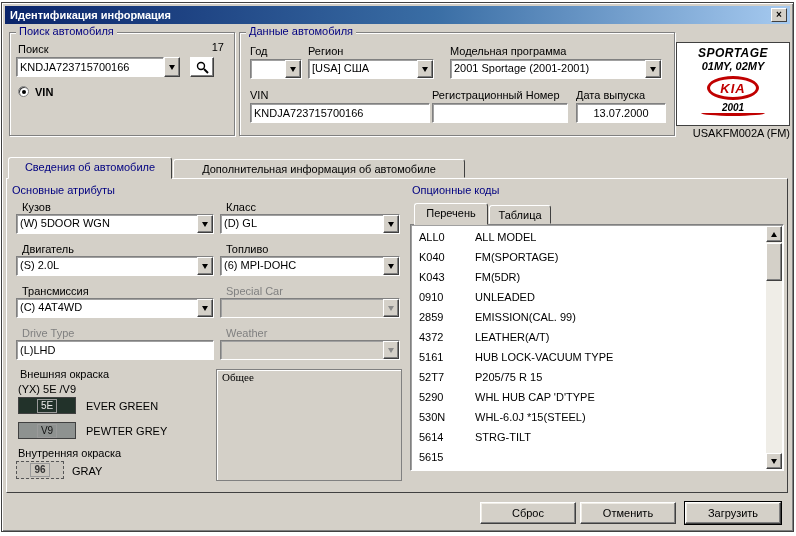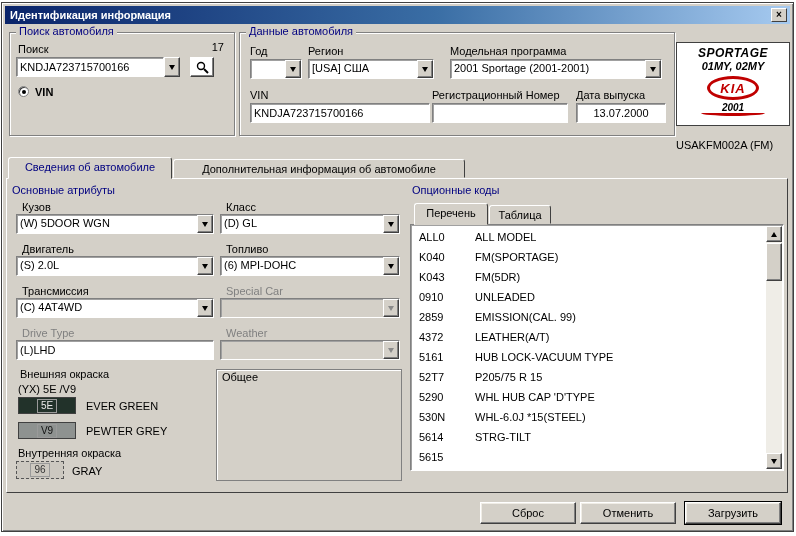--- a/index.html
+++ b/index.html
@@ -77,23 +77,23 @@
 
   .tab {
     background:#d4d0c8; border:1px solid; border-color:#fff #404040 #d4d0c8 #fff;
     border-radius:3px 3px 0 0; text-align:center; white-space:nowrap; overflow:hidden;
   }
   .tab .tlbl { display:inline-block; padding-top:3px; }
   .panel { background:#d4d0c8; border:1px solid; border-color:#fff #404040 #404040 #fff; }
 
   .swatch { display:flex; align-items:center; justify-content:center; border:1px solid #404040; }
   .swatch .code { font-size:10px; line-height:12px; padding:0 3px; border:1px solid #9a9a9a; }
-  .swatch.dashed { border:1px dashed #555; }
-
-  .genbox { border:1px solid #808080; box-shadow: inset 1px 1px 0 #ffffff; background:#d4d0c8; }
+  .swatch.dashed { border:1px dashed #555;font-weight:bold; }
+
+  .genbox { border:1px solid #808080; box-shadow: inset 1px 1px 0 #ffffff; background:#d4d0c8;font-family:Liberation Serif, serif; }
   .genbody { position:absolute; left:3px; top:16px; right:3px; bottom:3px; background:#fff; border:1px solid #a0a0a0; padding:1px; overflow:hidden; }
   .genrow { height:13px; line-height:13px; background:#cfe0f4; color:#1c1c64; padding-left:3px; margin-bottom:1px; white-space:nowrap; overflow:hidden; }
 
   .listbox { background:#fff; border:1px solid; border-color:#808080 #fff #fff #808080; box-shadow: inset 1px 1px 0 #a0a0a0; overflow:hidden; }
   .optrows { position:absolute; left:2px; top:2px; right:18px; bottom:1px; overflow:hidden; }
   .optrow { height:20px; display:flex; align-items:center; white-space:nowrap; }
   .optcode { width:62px; padding-left:6px; flex:none; }
   .optdesc { flex:1; overflow:hidden; }
   .sb { position:absolute; right:1px; top:1px; bottom:1px; width:16px; background:#efede7; }
   .sbbtn {
@@ -181,21 +181,21 @@
 
   <div class="abs badge" style="left:674px;top:39px;width:114px;height:84px;">
     <div class="m1">SPORTAGE</div>
     <div class="m2">01MY, 02MY</div>
     <div class="kia">
       <span>KIA</span>
     </div>
     <div class="byear">2001</div>
     <div class="swoosh"></div>
   </div>
-  <div class="abs lbl" style="left:674px;top:136px;width:114px;text-align:left;">USAKFM002A (FM)</div>
+  <div class="abs lbl" style="left:674px;top:124px;width:114px;text-align:right;">USAKFM002A (FM)</div>
 
   <div class="abs tab" style="left:6px;top:154px;width:164px;height:22px;z-index:3;">
     <span class="tlbl" style="color:#000080;">Сведения об автомобиле</span>
   </div>
   <div class="abs tab" style="left:171px;top:156px;width:292px;height:19px;z-index:1;">
     <span class="tlbl">Дополнительная информация об автомобиле</span>
   </div>
 
   <div class="abs panel" style="left:4px;top:175px;width:782px;height:315px;z-index:2;"></div>
 

